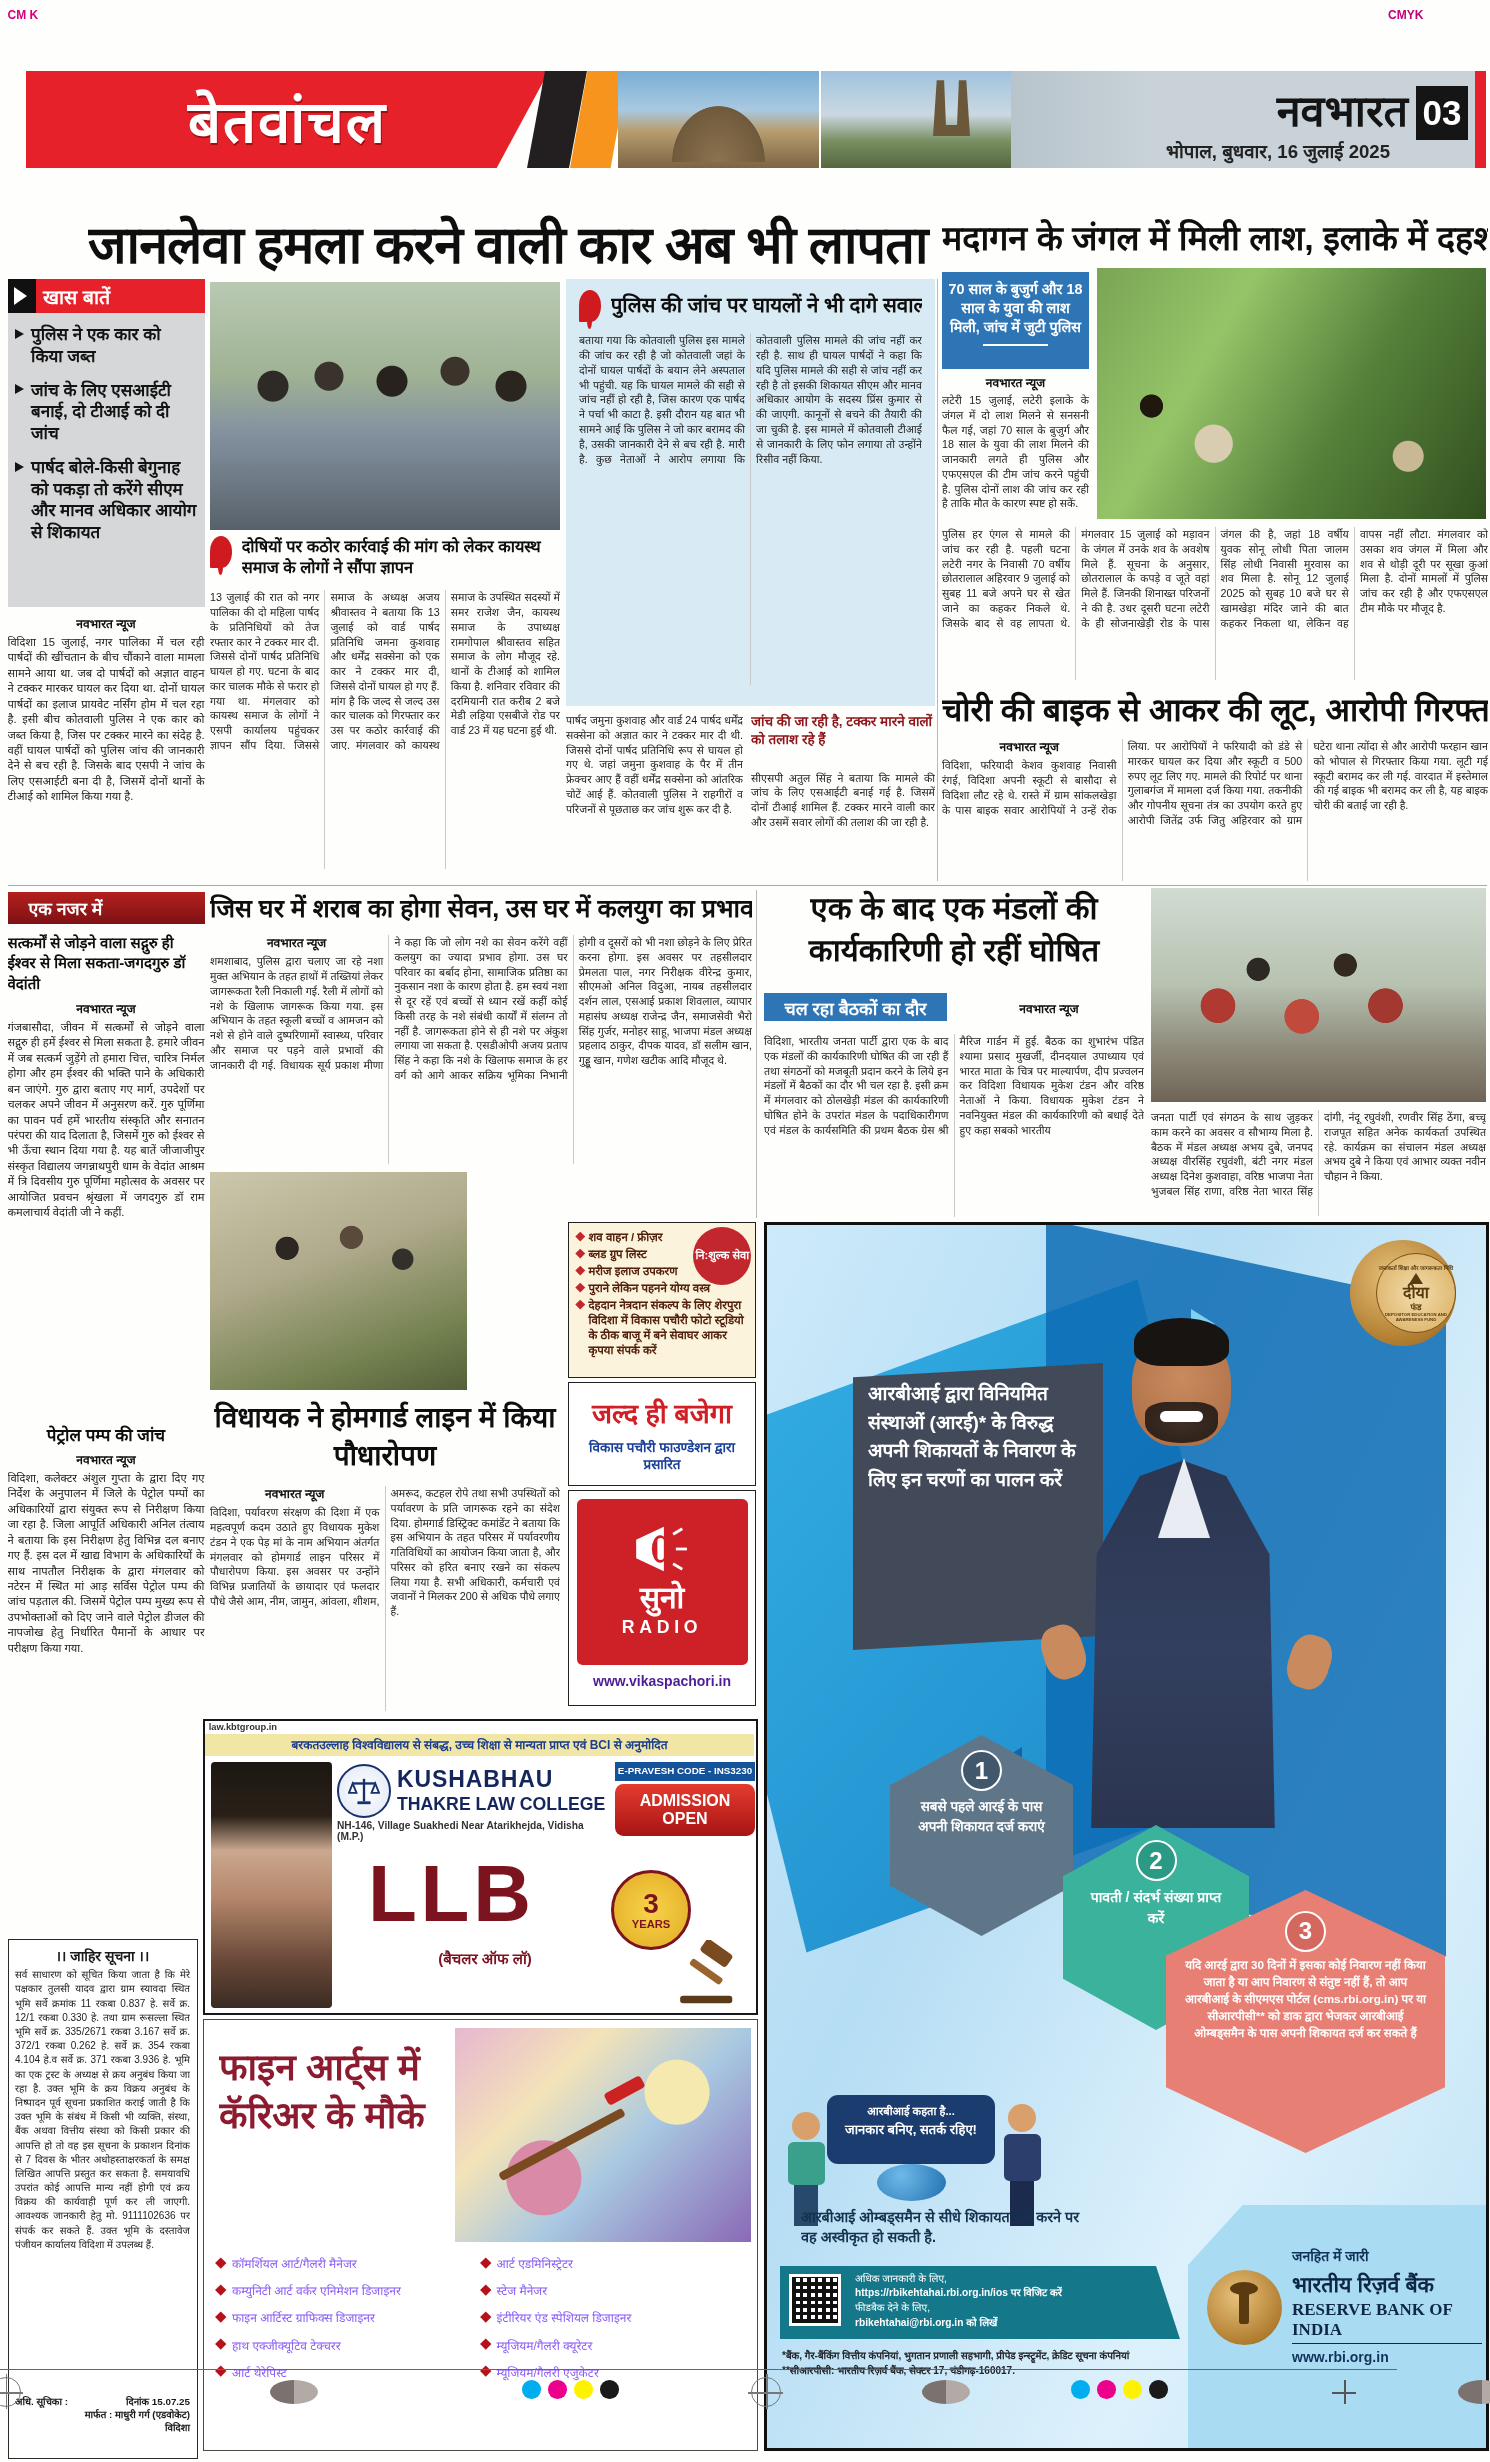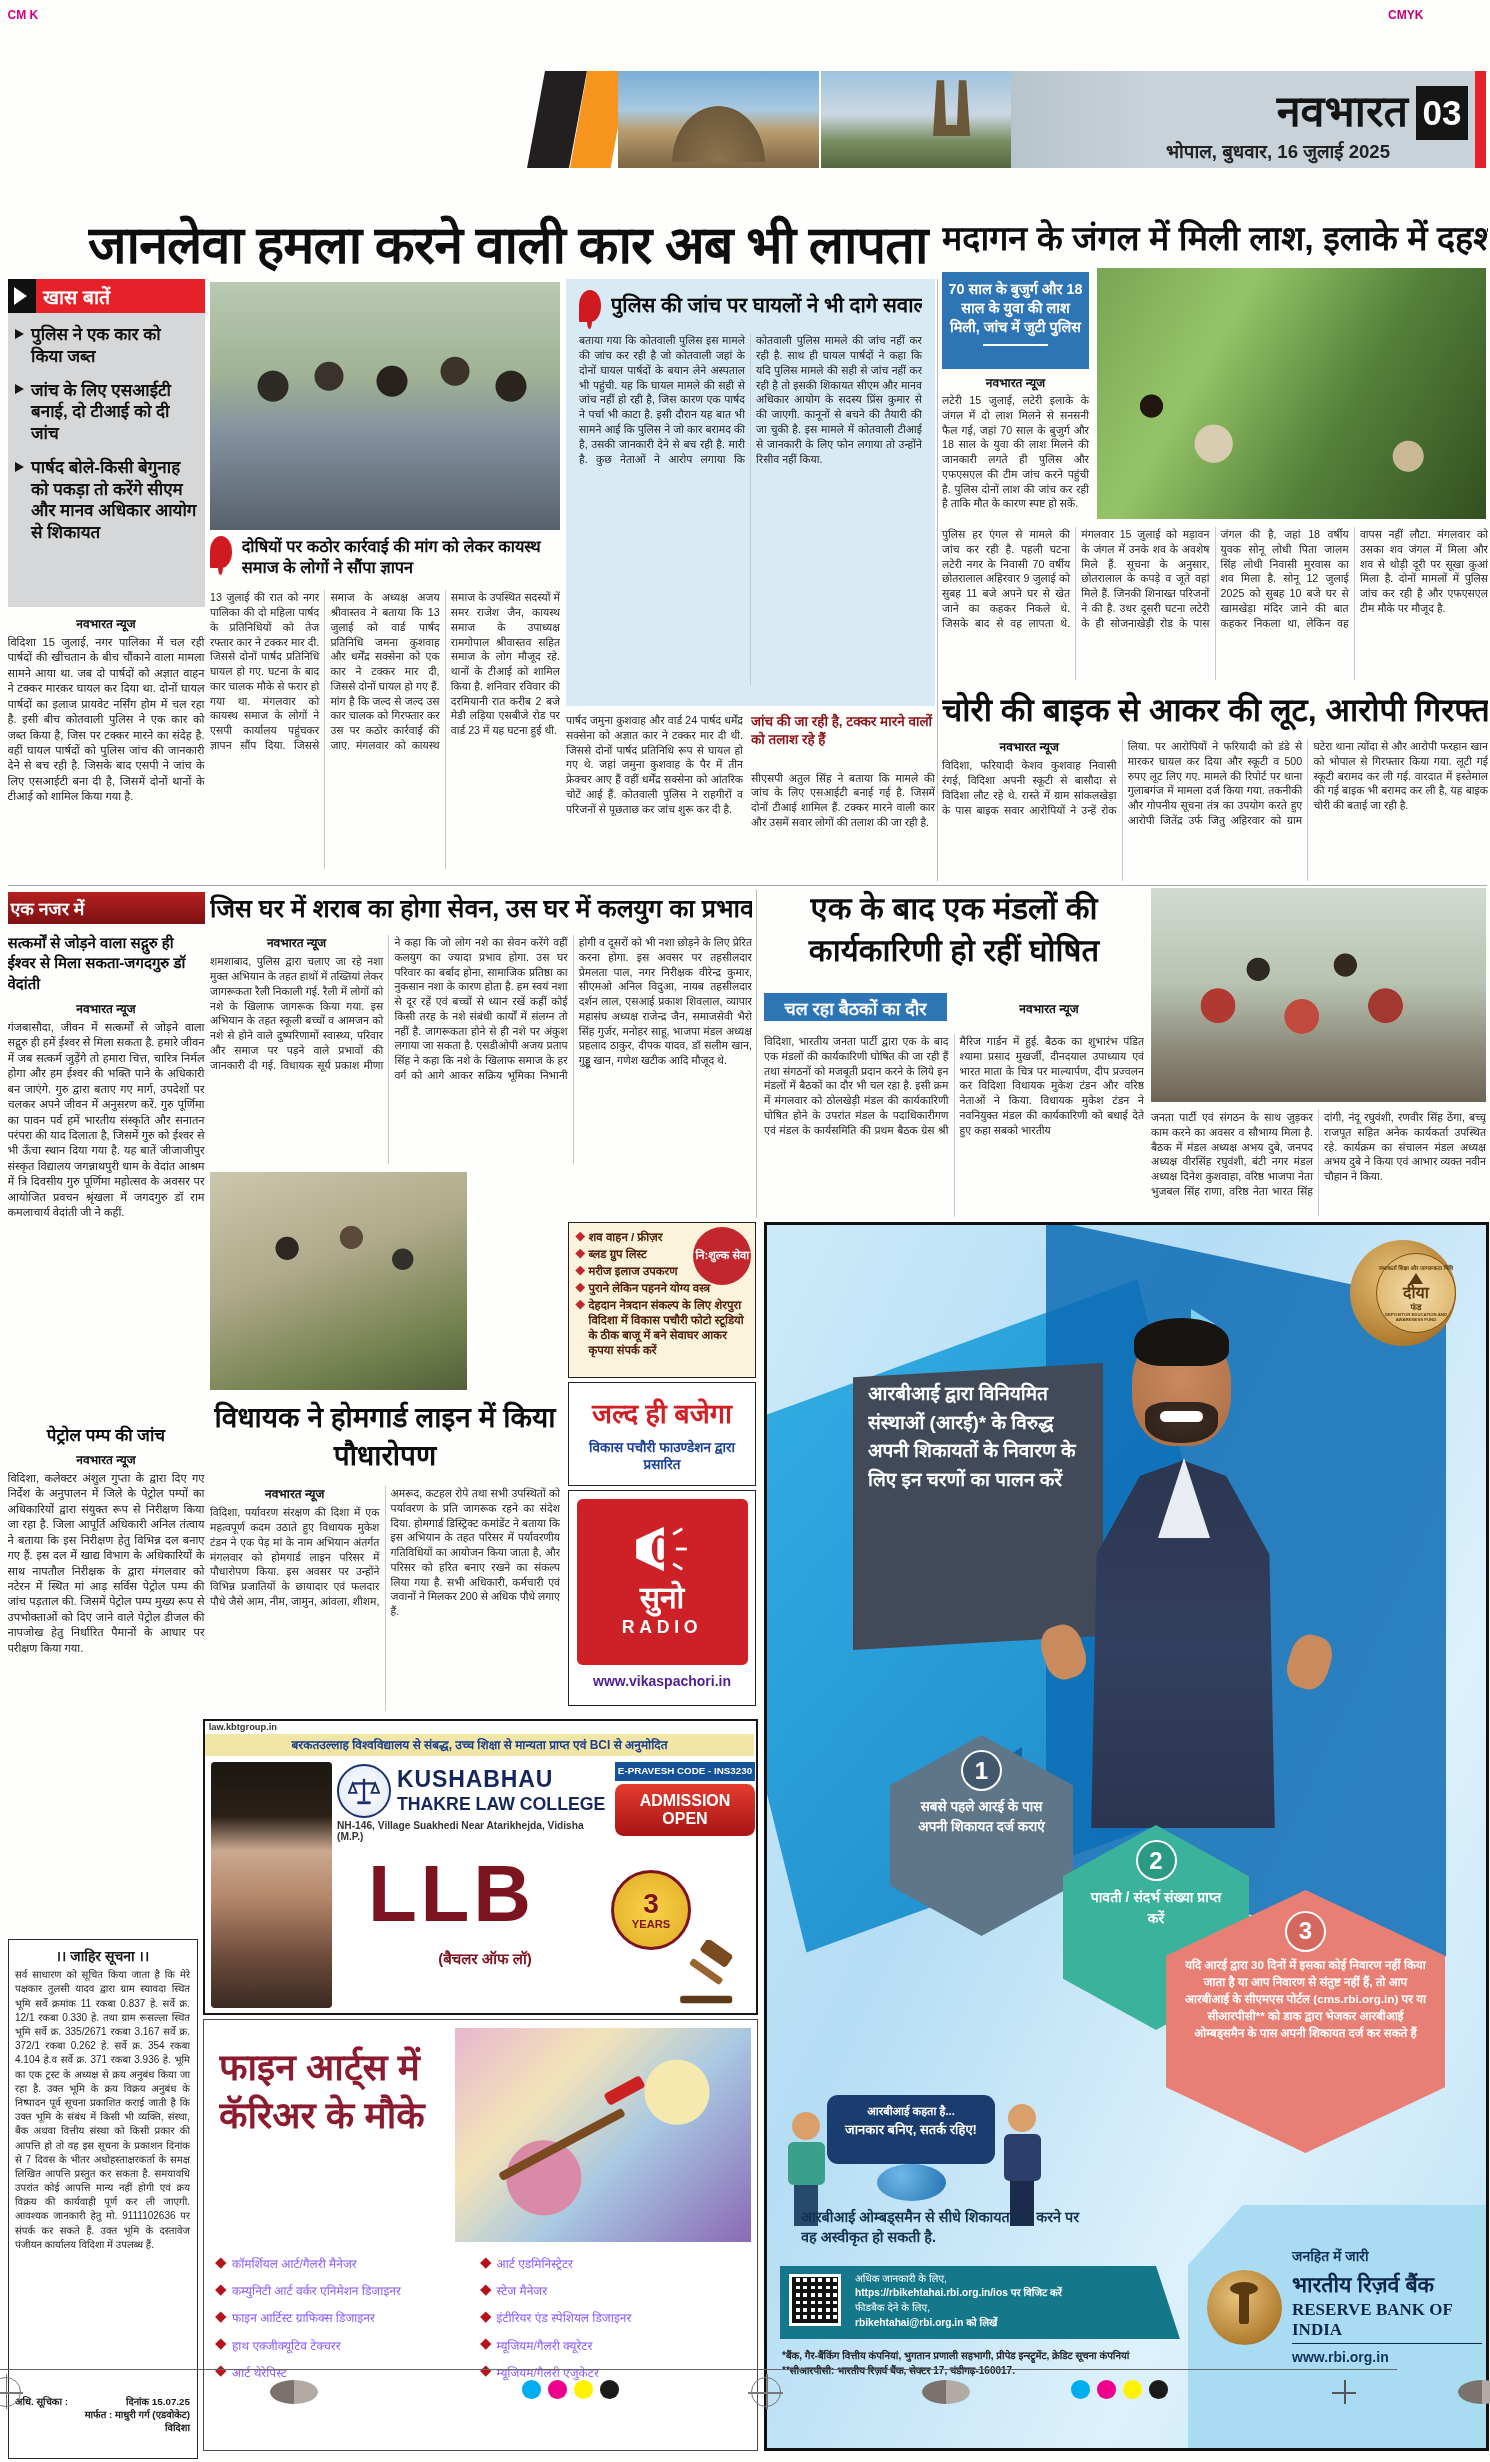--- a/index.html
+++ b/index.html
@@ -34,21 +34,21 @@
   .khas-body{background:#d6d7d8;height:294px;padding:11.2px 7.5px 5.6px 7.5px;}
   .khas-item{position:relative;padding-left:16px;font-size:17px;font-weight:800;line-height:1.28;color:#141414;margin-bottom:12px;}
   .khas-item::before{content:"";position:absolute;left:0;top:4.7px;border-left:9.3px solid #141414;border-top:5.6px solid transparent;border-bottom:5.6px solid transparent;}
   
   .qmark{width:22.4px;height:32px;background:#cf1b20;border-radius:50% 50% 50% 4%;position:relative;flex:0 0 auto;}
   .qmark::after{content:"";position:absolute;left:8.4px;top:24px;width:4.7px;height:15px;background:#cf1b20;border-radius:0 0 60% 60%;}
   
   .bluebox{background:#2e75b6;color:#fff;font-weight:800;text-align:center;}
   .probe{background:#d8eaf3;}
   
-  .glance-bar{background:linear-gradient(180deg,#b3201f,#7e1113);color:#fff;font-size:17.7px;font-weight:900;display:flex;align-items:center;padding-left:3px;}
+  .glance-bar{background:linear-gradient(180deg,#b3201f,#7e1113);color:#fff;font-size:17.7px;font-weight:900;display:flex;align-items:center;padding-left:21px;}
   
   .vline{width:0.9px;background:#b9b9b9;}
   .hline{height:0.9px;background:#a9a9a9;}
   
   .seva{left:568px;top:1222px;width:188px;height:156px;border:1.9px solid #222;background:#fbf3dc;padding:6.5px 5.6px 3.7px 7.5px;}
   .seva li{list-style:none;position:relative;padding-left:12px;font-size:11.5px;font-weight:800;color:#53200c;line-height:1.32;margin-bottom:1.9px;}
   .seva li::before{content:"";position:absolute;left:0;top:3.7px;width:6.5px;height:6.5px;background:#c1272d;transform:rotate(45deg);}
   .seva-badge{position:absolute;right:3.7px;top:3.7px;width:58px;height:58px;border-radius:50%;background:#c1272d;color:#fff;
               font-size:11.2px;font-weight:900;display:flex;flex-direction:column;align-items:center;justify-content:center;text-align:center;line-height:1.15;}
   
@@ -80,20 +80,23 @@
 </style>
 </head>
 <body>
 
 <div id="page">
 
   <div class="abs" style="left:7.5px;top:7.5px;font-size:12px;font-weight:bold;color:#d5007f;">CM K</div>
   <div class="abs" style="left:1388px;top:7.5px;font-size:12px;font-weight:bold;color:#c4007a;">CMYK</div>
   <div class="abs plus" style="left:1067px;top:75px;"></div>
 
+  <div class="abs mast-red">
+    <span class="mast-region">बेतवांचल</span>
+  </div>
   <div class="abs wedge" style="left:527px;width:60px;background:#231f20;clip-path:polygon(30% 0,100% 0,70% 100%,0 100%);"></div>
   <div class="abs wedge" style="left:570px;width:58px;background:#f7941d;clip-path:polygon(30% 0,100% 0,70% 100%,0 100%);"></div>
   <div class="abs photo" style="left:618px;top:71px;width:201px;height:97px;background:linear-gradient(180deg,#79aed6 0%,#a9c9e1 40%,#b79d6e 62%,#7d6443 100%);">
     <div class="abs" style="left:54px;top:35px;width:93px;height:56px;background:radial-gradient(ellipse at 50% 100%,#8d734e 0%,#6f5a3c 70%,transparent 71%);"></div>
   </div>
   <div class="abs photo" style="left:821px;top:71px;width:190px;height:97px;background:linear-gradient(180deg,#9fc3dd 0%,#cbd8e2 45%,#7a8f62 72%,#55663f 100%);">
     <div class="abs" style="left:112px;top:9.3px;width:37px;height:56px;background:#6b573a;clip-path:polygon(0 100%,10% 0,30% 0,35% 80%,65% 80%,70% 0,90% 0,100% 100%);"></div>
   </div>
   <div class="abs mast-gray"></div>
   <div class="abs paper-name" style="left:1207px;top:80px;width:201px;text-align:right;">नवभारत</div>

